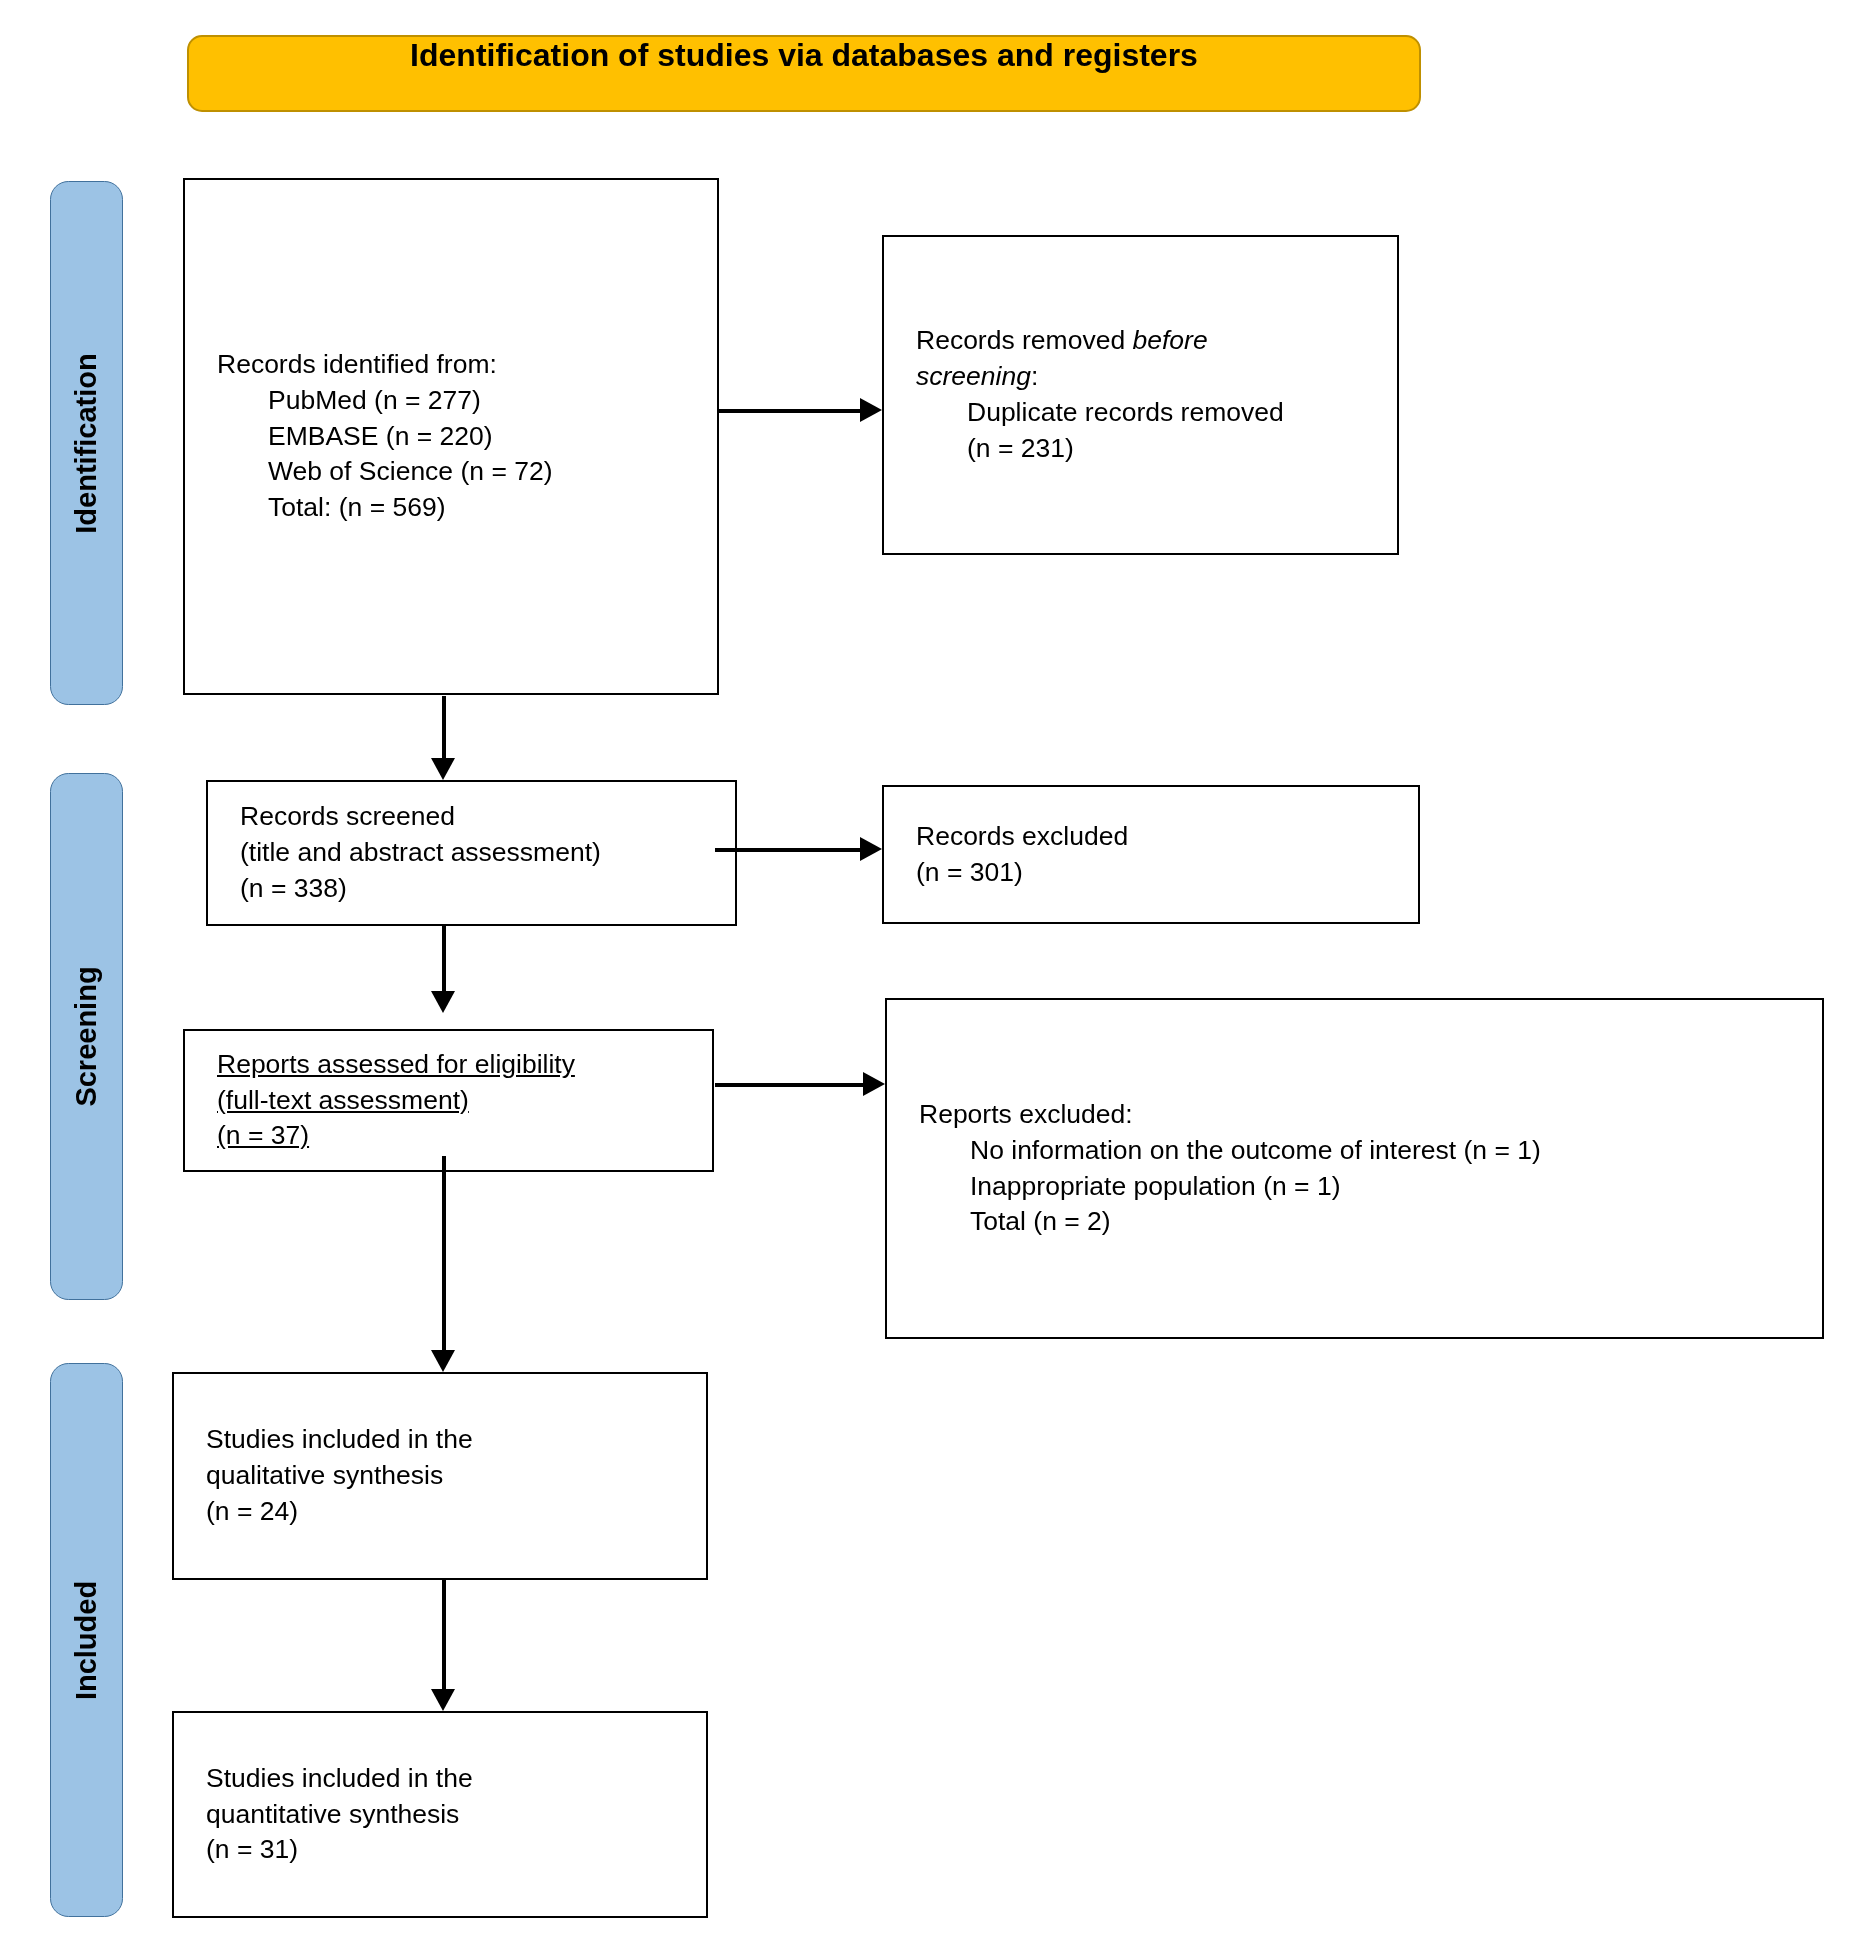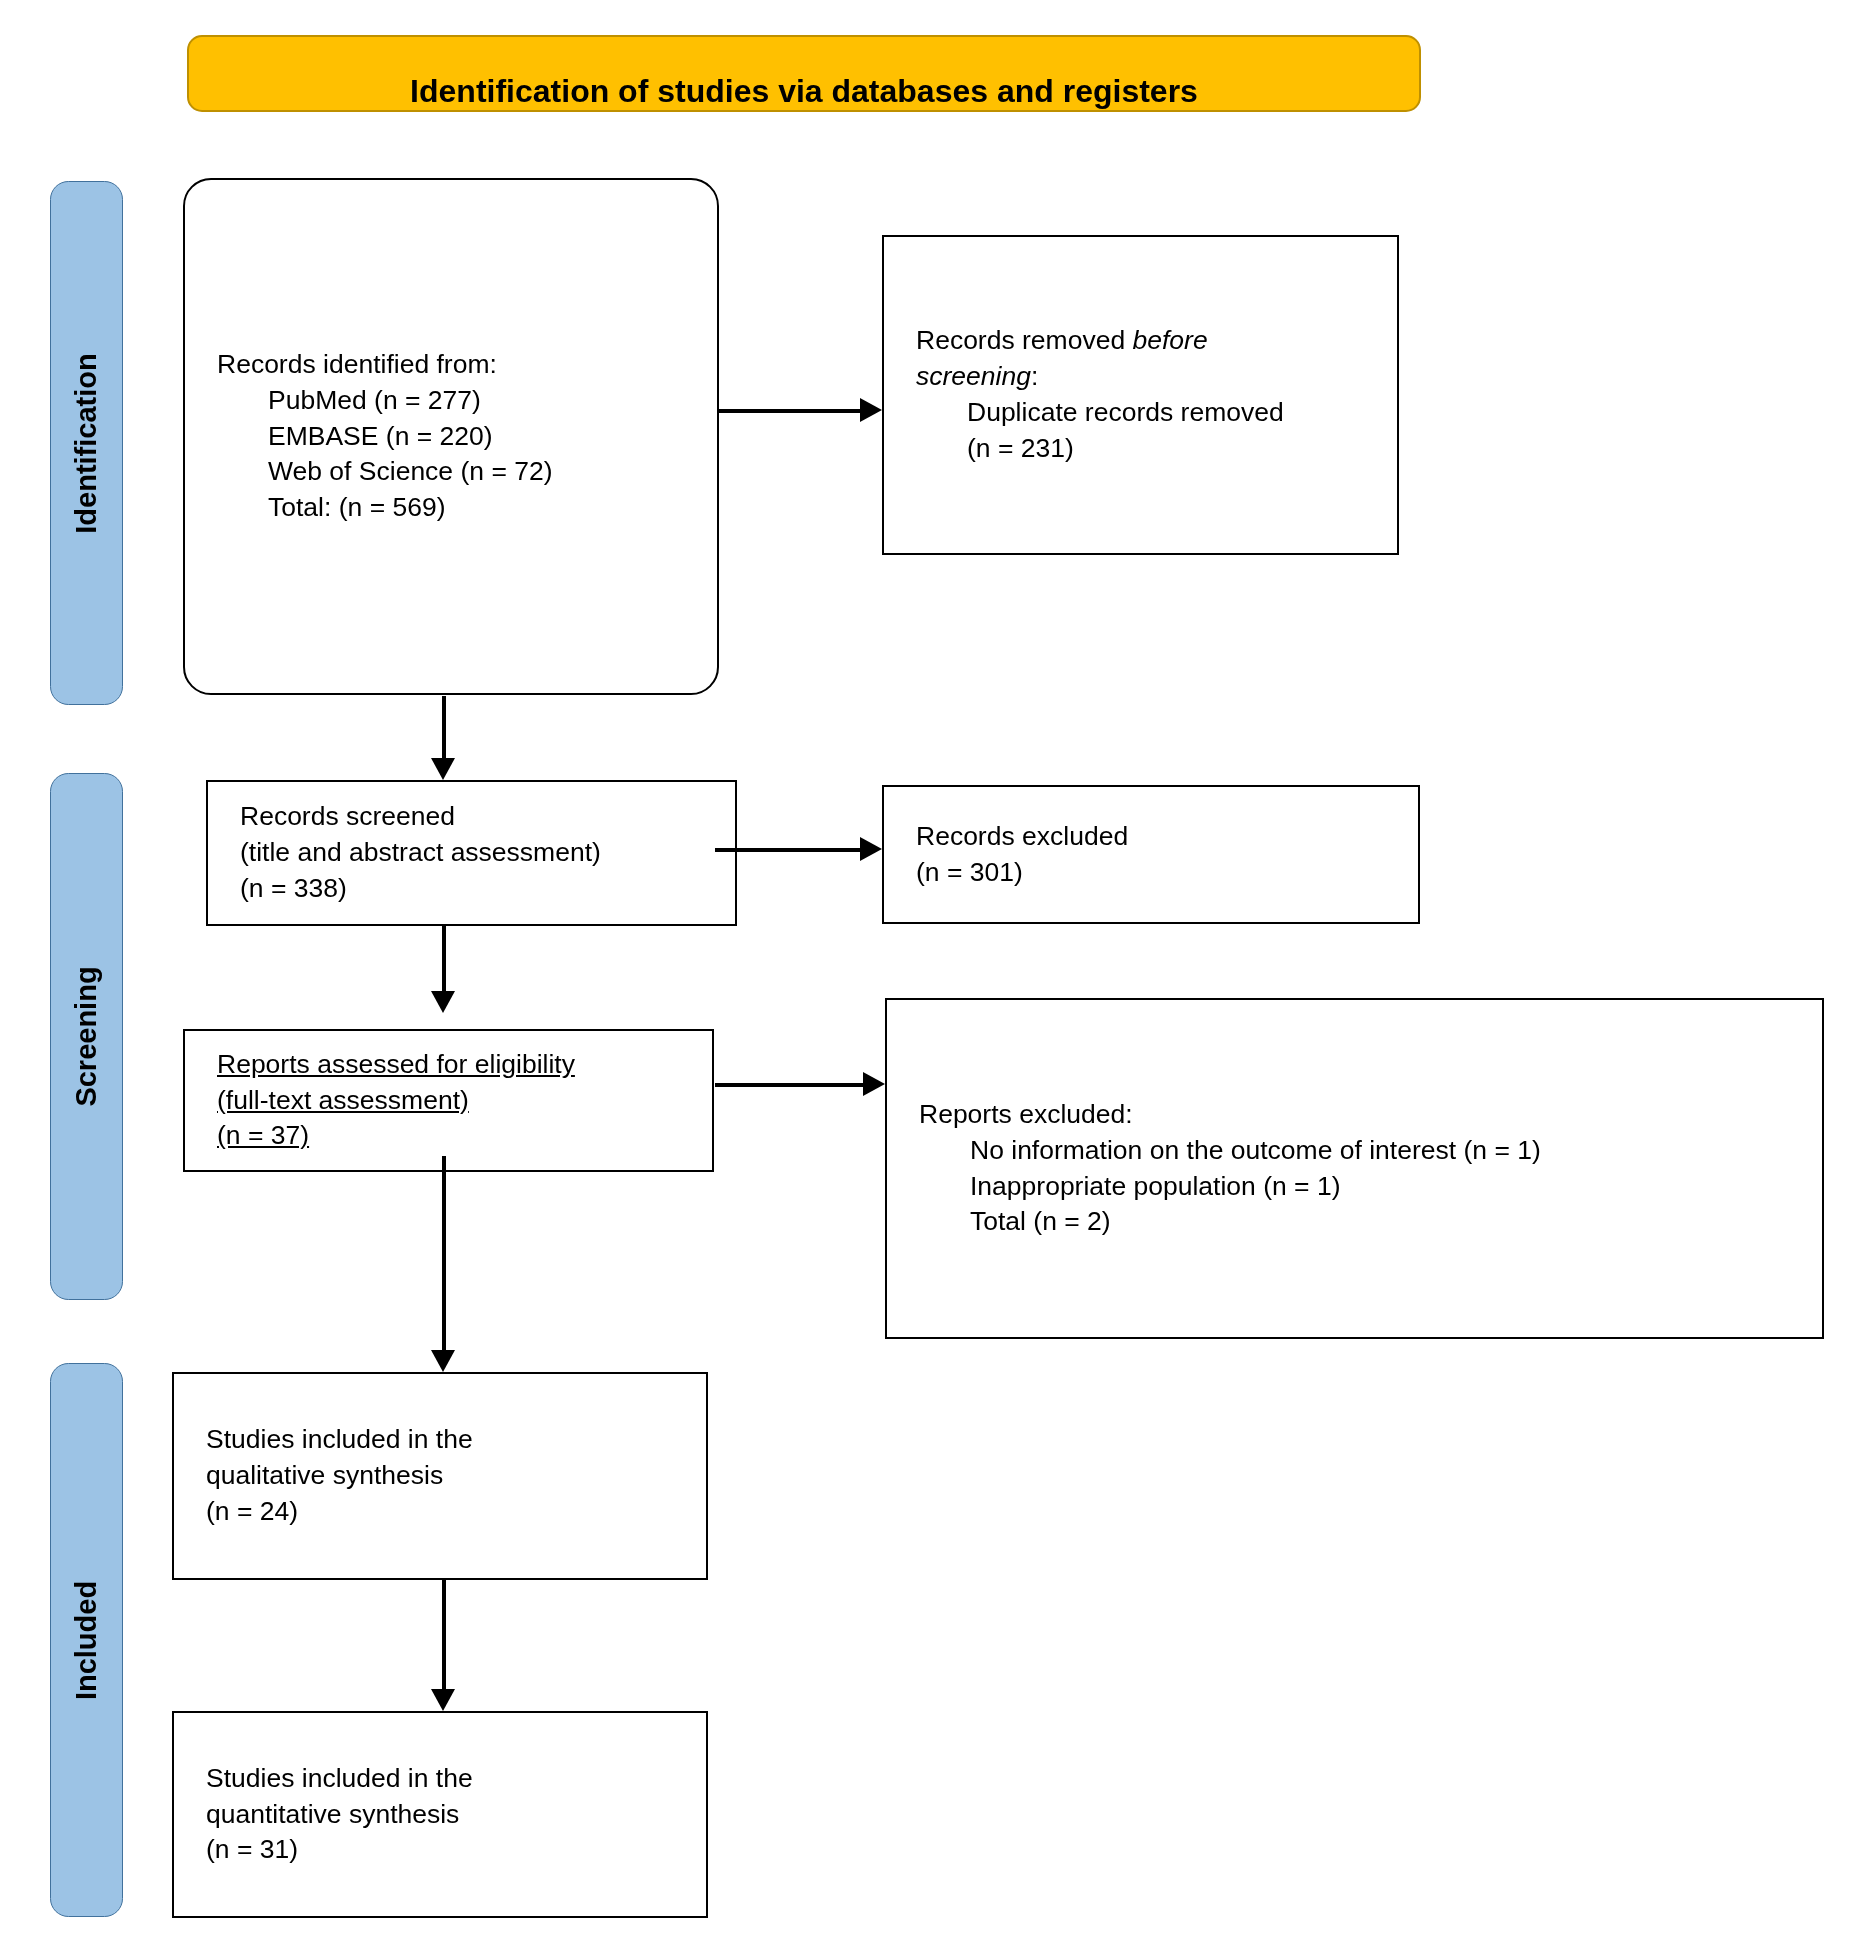--- a/index.html
+++ b/index.html
@@ -10,21 +10,21 @@
     background: #ffffff;
     font-family: "Liberation Sans", sans-serif;
     color: #000000;
   }
   .title-banner {
     position: absolute;
     left: 187px; top: 35px; width: 1234px; height: 77px;
     background: var(--header-fill, #FFC000);
     border: 2.9px solid var(--header-border, #BF9000);
     border-radius: 15px;
-    display: flex; align-items: flex-end; justify-content: center;
+    display: flex; align-items: flex-start; justify-content: center;
     font-weight: bold; font-size: 32px;
     box-sizing: border-box;
   }
   .stage {
     position: absolute;
     left: 50px; width: 73px;
     background: var(--stage-fill, #9CC3E5);
     border: 1.7px solid var(--stage-border, #41719C);
     border-radius: 18.4px;
     display: flex; align-items: center; justify-content: center;
@@ -75,21 +75,21 @@
   <div class="stage" style="top:181px; height:524px;">
     <span>Identification</span>
   </div>
   <div class="stage" style="top:773px; height:527px;">
     <span>Screening</span>
   </div>
   <div class="stage" style="top:1363px; height:554px;">
     <span>Included</span>
   </div>
 
-  <div class="node" style="left:183px; top:178px; width:536px; height:517px;border-radius:28px;">
+  <div class="node" style="left:183px; top:178px; width:536px; height:517px;">
     <div class="line">Records identified from:</div>
     <div class="line indent">PubMed (n = 277)</div>
     <div class="line indent">EMBASE (n = 220)</div>
     <div class="line indent">Web of Science (n = 72)</div>
     <div class="line indent">Total: (n = 569)</div>
   </div>
 
   <div class="node" style="left:882px; top:235px; width:517px; height:320px;">
     <div class="line"><span>Records removed </span><span class="italic">before</span></div>
     <div class="line"><span class="italic">screening</span><span>:</span></div>

